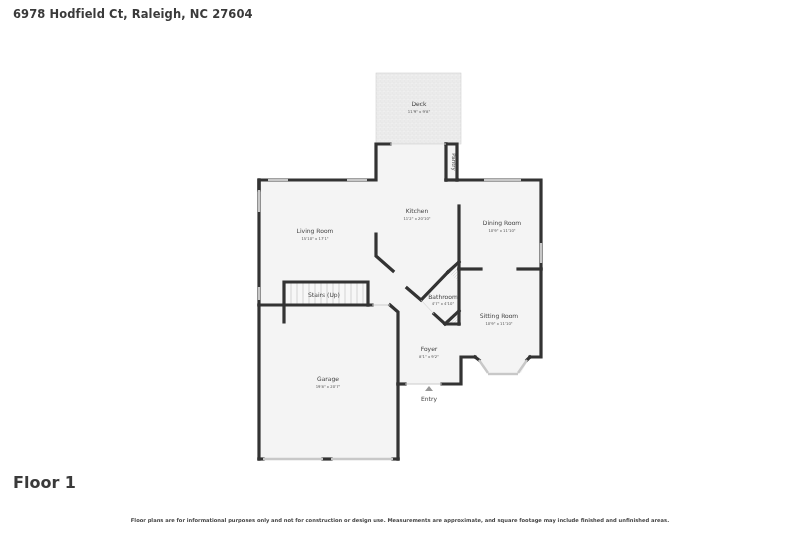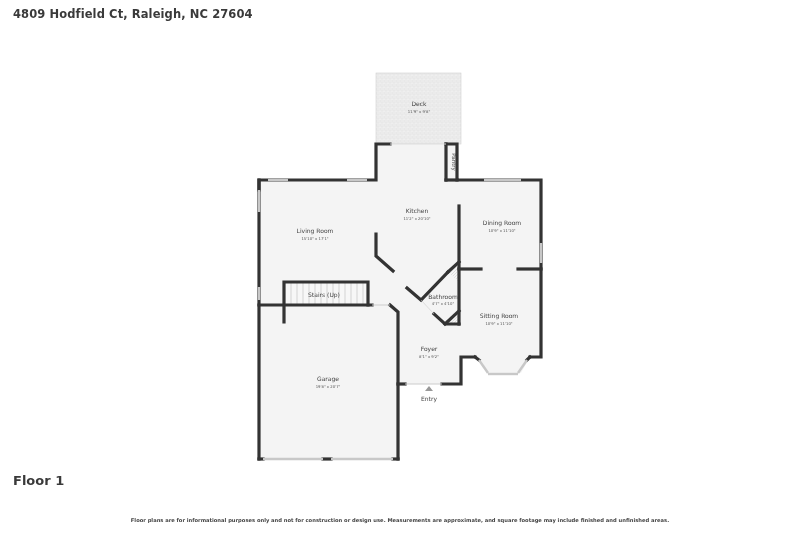--- a/index.html
+++ b/index.html
@@ -1,31 +1,31 @@
 <!DOCTYPE html>
 <html><head>
 <meta charset="utf-8">
 <style>
   html, body { margin:0; padding:0; }
   body { width:800px; height:533px; background:#ffffff; position:relative; overflow:hidden;
          font-family:"DejaVu Sans", "Liberation Sans", sans-serif; color:#333; }
   .address { position:absolute; left:13px; top:7px; font-size:11.5px; font-weight:bold; color:#3a3a3a; letter-spacing:0.1px; }
-  .floor-label { position:absolute; left:13px; top:473px; font-size:13px; font-weight:bold; color:#3a3a3a; }
+  .floor-label { position:absolute; left:13px; top:473px; font-size:16px; font-weight:bold; color:#3a3a3a; }
   .disclaimer { position:absolute; left:0; width:800px; top:517px; text-align:center; font-size:5.2px; font-weight:bold; color:#444; }
   svg.plan { position:absolute; left:0; top:0; }
   .rname { font-size:6px; fill:#444; text-anchor:middle; font-family:"DejaVu Sans", sans-serif; }
   .rdim { font-size:3.8px; fill:#555; text-anchor:middle; font-family:"DejaVu Sans", sans-serif; }
   .wall { stroke:#333; stroke-width:3.2; fill:none; stroke-linecap:square; }
   .win { stroke:#c8c8c8; stroke-width:2.4; fill:none; }
   .thin { stroke:#bdbdbd; stroke-width:0.6; fill:none; }
 </style>
 </head>
 <body>
 
-<div class="address">4809 Hodfield Ct, Raleigh, NC 27604</div>
+<div class="address">6978 Hodfield Ct, Raleigh, NC 27604</div>
 
 <svg class="plan" width="800" height="533" viewBox="0 0 800 533">
   <defs>
     <pattern id="deckgrid" width="4" height="4" patternUnits="userSpaceOnUse">
       <rect width="4" height="4" fill="#efefef"></rect>
       <path d="M0 0 H4 M0 2 H4 M0 0 V2 M2 2 V4" stroke="#dcdcdc" stroke-width="0.4"></path>
     </pattern>
     <pattern id="hatch" width="3" height="3" patternUnits="userSpaceOnUse">
       <rect width="3" height="3" fill="#f4f4f4"></rect>
       <path d="M0 3 L3 0" stroke="#bbb" stroke-width="0.4"></path>

